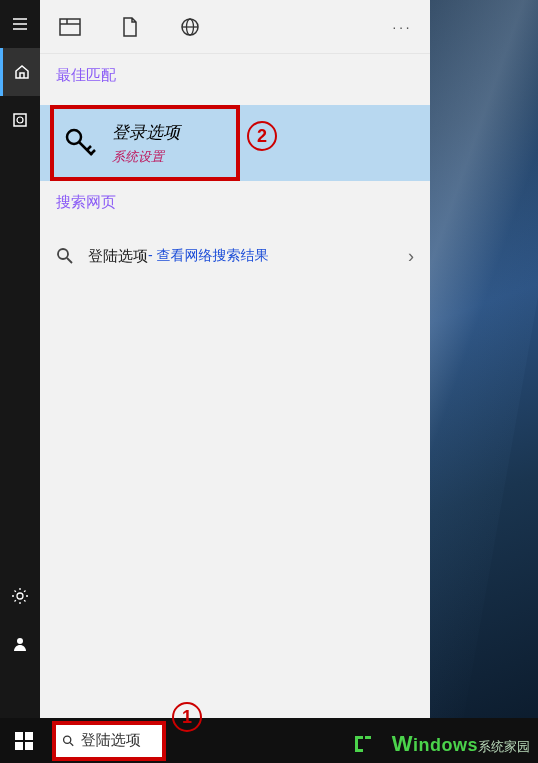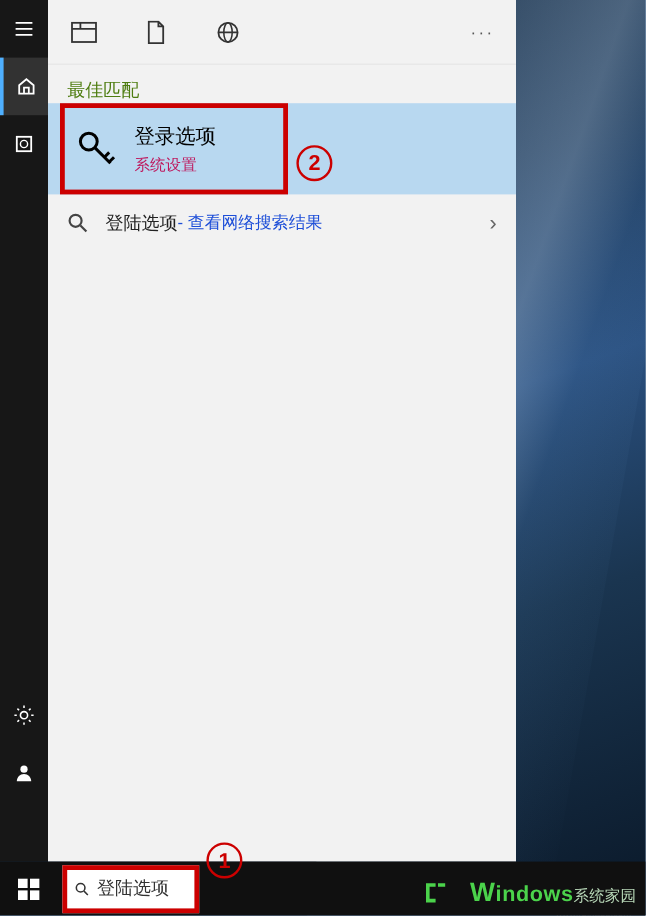--- a/index.html
+++ b/index.html
@@ -13,23 +13,23 @@
     .sidebar-bottom { margin-top: auto; display: flex; flex-direction: column; align-items: center; width: 100%; padding-bottom: 50px; }
     .sb-item { width: 40px; height: 48px; display: flex; align-items: center; justify-content: center; cursor: pointer; }
     .sb-item.active { background: #323232; border-left: 3px solid #4fb0ff; }
     .sb-icon { width: 18px; height: 18px; }
     
     .search-panel { position: absolute; left: 40px; top: 0; width: 390px; height: 718px; background: #f2f2f2; z-index: 8; display: flex; flex-direction: column; }
     .filter-row { height: 54px; background: #f2f2f2; display: flex; align-items: center; padding: 0 10px; gap: 20px; border-bottom: 1px solid #e5e5e5; }
     .filter-item { width: 40px; height: 40px; display: flex; align-items: center; justify-content: center; cursor: pointer; }
     .filter-more { margin-left: auto; letter-spacing: 2px; color: #555; font-size: 14px; padding-right: 8px; }
     
-    .section-label { padding: 12px 16px 1px; font-size: 15px; color: #4d7c0f; font-weight: 400; }
+    .section-label { padding: 12px 16px 20px; font-size: 15px; color: #8b5cf6; font-weight: 400; }
     
-    .best-match { background: #b8d8f0; margin: 0 0 0 0; height: 76px; display: flex; align-items: center; padding: 0 12px; position: relative; }
+    .best-match { background: #b8d8f0; margin: 0 0 0 0; height: 76px; display: flex; align-items: center; padding: 0 12px; position: relative; font-style: italic; }
     .best-match-border { position: absolute; left: 10px; top: 0; right: 190px; bottom: 0; border: 4px solid #cc0000; pointer-events: none; }
     .bm-icon { width: 36px; height: 36px; margin-right: 14px; margin-left: 10px; }
     .bm-text { display: flex; flex-direction: column; gap: 4px; }
     .bm-title { font-size: 17px; color: #000; }
     .bm-sub { font-size: 13px; color: #be185d; }
     
     .web-row { height: 48px; display: flex; align-items: center; padding: 0 16px; cursor: pointer; }
     .wr-icon { width: 18px; height: 18px; margin-right: 14px; }
     .wr-text { font-size: 15px; color: #222; }
     .wr-sub { font-size: 14px; color: #1d4ed8; }
@@ -120,20 +120,21 @@
         <line x1="17" y1="17" x2="30" y2="30" stroke="#000" stroke-width="2.5"></line>
         <line x1="25" y1="25" x2="29" y2="21" stroke="#000" stroke-width="2.5"></line>
         <line x1="29" y1="29" x2="33" y2="25" stroke="#000" stroke-width="2.5"></line>
       </svg>
     <div class="bm-text">
       <div class="bm-title">登录选项</div>
       <div class="bm-sub">系统设置</div>
     </div>
   </div>
 
+  <div class="section-label">搜索网页</div>
   <div class="web-row">
     <svg class="wr-icon" viewBox="0 0 18 18">
         <circle cx="7" cy="7" r="5" fill="none" stroke="#444" stroke-width="1.8"></circle>
         <line x1="11" y1="11" x2="16" y2="16" stroke="#444" stroke-width="1.8"></line>
       </svg>
     <span class="wr-text">登陆选项</span>
     <span class="wr-sub"> - 查看网络搜索结果</span>
     <span class="wr-chevron">›</span>
   </div>
 </div>

